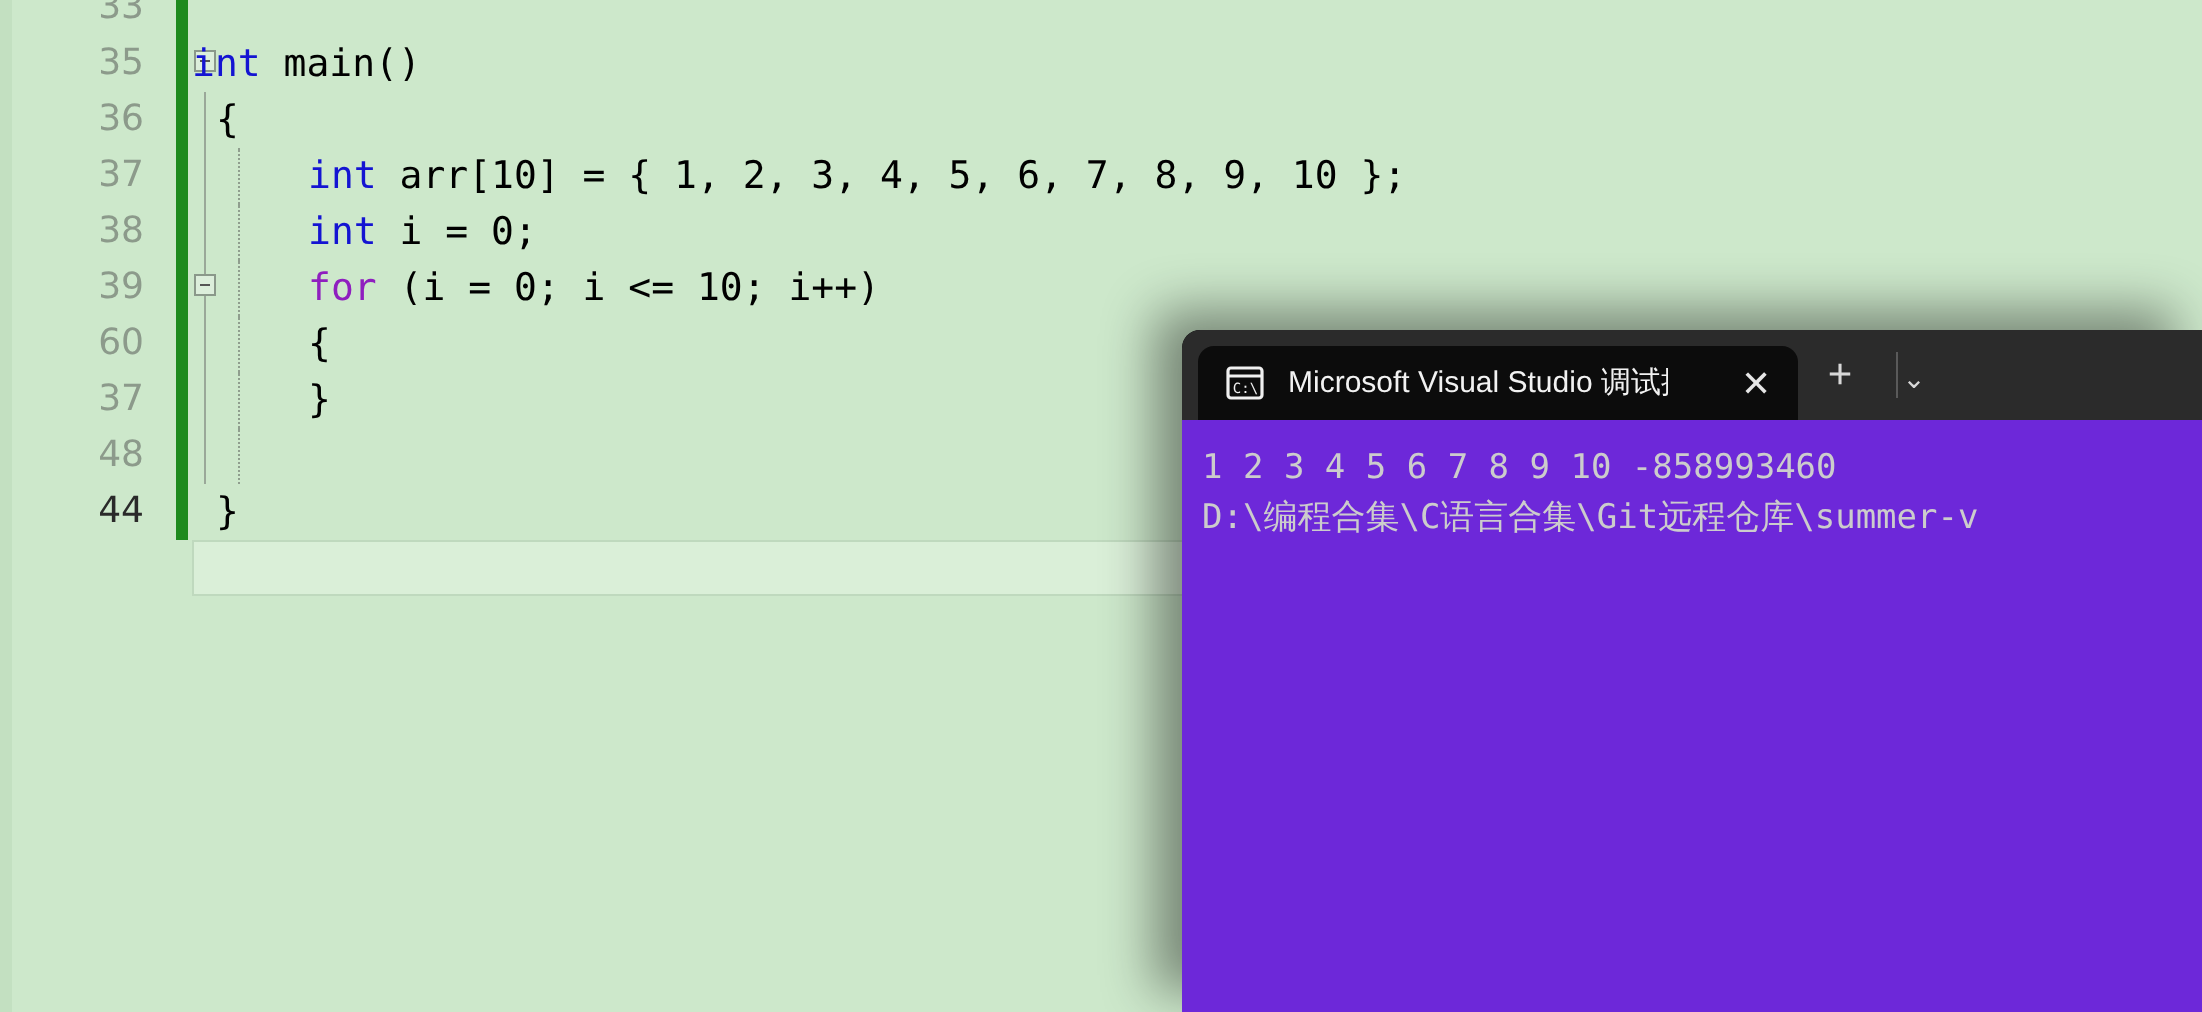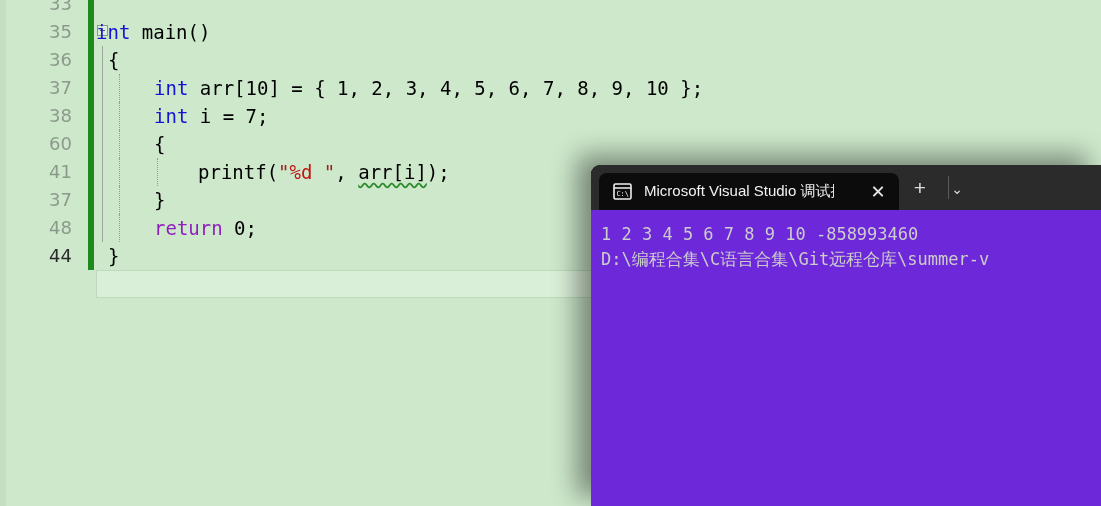--- a/index.html
+++ b/index.html
@@ -236,55 +236,54 @@
         <span class="vline" style="left:102px;"></span>
         <span class="indentguide" style="left:119px;"></span>
         <span class="ctext" style="left:154px;"><span class="k-blue">int</span><span class="k-dark"> arr[10] = { 1, 2, 3, 4, 5, 6, 7, 8, 9, 10 };</span></span>
       </div>
 
       <div class="line">
         <span class="lnum">38</span>
         <span class="changebar"></span>
         <span class="vline" style="left:102px;"></span>
         <span class="indentguide" style="left:119px;"></span>
-        <span class="ctext" style="left:154px;"><span class="k-blue">int</span><span class="k-dark"> i = 7;</span></span>
-      </div>
-
+        <span class="ctext" style="left:154px;"><span class="k-blue">int</span><span class="k-dark"> i = 0;</span></span>
+      </div>
+
+      <div class="line">
+        <span class="lnum">39</span>
+        <span class="changebar"></span>
+        <span class="vline" style="left:102px;"></span>
+        <span class="boxcollapse" style="left:97px;"></span>
+        <span class="indentguide" style="left:119px;"></span>
+        <span class="ctext" style="left:154px;"><span class="k-purple">for</span><span class="k-dark"> (i = 0; i &lt;= 10; i++)</span></span>
+      </div>
 
       <div class="line">
         <span class="lnum">60</span>
         <span class="changebar"></span>
         <span class="vline" style="left:102px;"></span>
         <span class="indentguide" style="left:119px;"></span>
         <span class="ctext" style="left:154px;"><span class="k-dark">{</span></span>
       </div>
 
-      <div class="line">
-        <span class="lnum">41</span>
-        <span class="changebar"></span>
-        <span class="vline" style="left:102px;"></span>
-        <span class="indentguide" style="left:119px;"></span>
-        <span class="indentguide" style="left:157px;"></span>
-        <span class="ctext" style="left:198px;"><span class="k-dark">printf(</span><span class="k-dred">"</span><span class="k-red">%d</span><span class="k-dred"> "</span><span class="k-dark">, </span><span class="k-dark squiggle">arr[i]</span><span class="k-dark">);</span></span>
-      </div>
 
       <div class="line">
         <span class="lnum">37</span>
         <span class="changebar"></span>
         <span class="vline" style="left:102px;"></span>
         <span class="indentguide" style="left:119px;"></span>
         <span class="ctext" style="left:154px;"><span class="k-dark">}</span></span>
       </div>
 
       <div class="line">
         <span class="lnum">48</span>
         <span class="changebar"></span>
         <span class="vline" style="left:102px;"></span>
         <span class="indentguide" style="left:119px;"></span>
-        <span class="ctext" style="left:154px;"><span class="k-purple">return</span><span class="k-dark"> 0;</span></span>
       </div>
 
       <div class="line">
         <span class="curline-hl"></span>
         <span class="lnum current">44</span>
         <span class="changebar"></span>
         <span class="ctext" style="left:108px;"><span class="k-dark">}</span></span>
       </div>
 
     </div>

